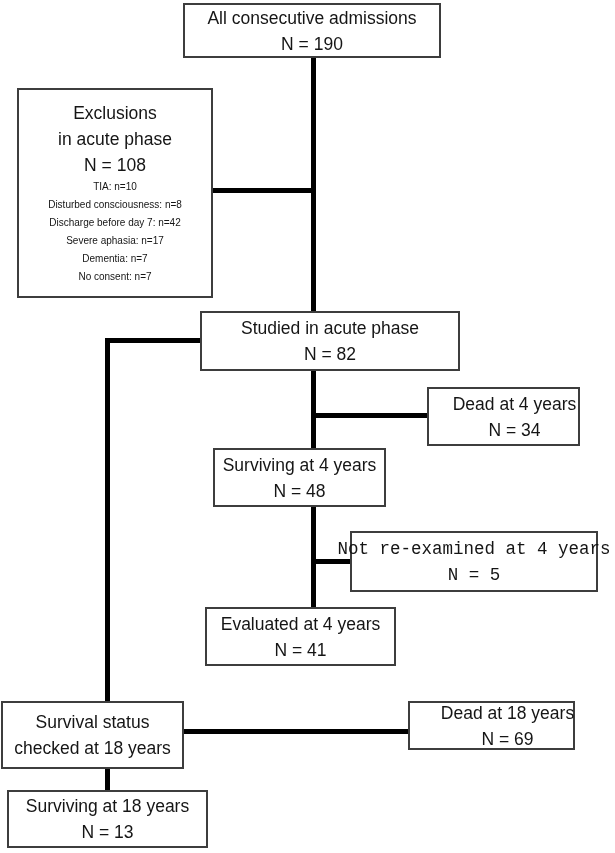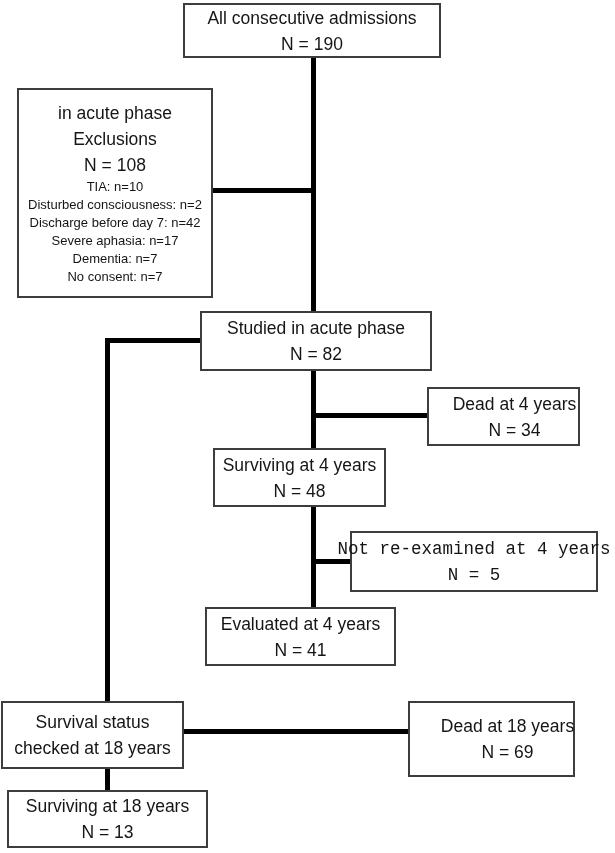--- a/index.html
+++ b/index.html
@@ -27,40 +27,40 @@
     justify-content: center;
     text-align: left;
     z-index: 2;
   }
   .node-line {
     font-size: 17.5px;
     line-height: 26px;
     white-space: nowrap;
   }
   .detail-line {
-    font-size: 13px;
+    font-size: 10px;
     line-height: 18px;
     white-space: nowrap;
   }
   .conn {
     position: absolute;
     background: #000000;
     z-index: 1;
   }
 
   
   #box-admissions  { left:183px; top:3px;   width:258px; height:55px; }
   #box-exclusions  { left:17px;  top:88px;  width:196px; height:210px; }
-  #box-studied     { left:200px; top:311px; width:232px; height:60px; }
+  #box-studied     { left:200px; top:311px; width:260px; height:60px; }
   #box-dead4       { left:427px; top:387px; width:153px; height:59px;padding-left:22px; }
   #box-surviving4  { left:213px; top:448px; width:173px; height:59px; }
   #box-notreexam   { left:350px; top:531px; width:248px; height:61px;font-family:Liberation Mono, monospace; }
   #box-evaluated4  { left:205px; top:607px; width:191px; height:59px; }
   #box-survstatus  { left:1px;   top:701px; width:183px; height:68px; }
-  #box-dead18      { left:408px; top:701px; width:167px; height:76px;padding-left:32px; }
+  #box-dead18      { left:408px; top:701px; width:167px; height:49px;padding-left:32px; }
   #box-surviving18 { left:7px;   top:790px; width:201px; height:58px; }
 
   
   #c-v-top        { left:311px; top:57px;  width:5px;   height:256px; }
   #c-h-exclusions { left:212px; top:188px; width:102px; height:5px; }
   #c-v-mid1       { left:311px; top:369px; width:5px;   height:81px; }
   #c-h-dead4      { left:313px; top:413px; width:114px; height:5px; }
   #c-v-mid2       { left:311px; top:505px; width:5px;   height:104px; }
   #c-h-notreexam  { left:313px; top:559px; width:37px;  height:5px; }
   #c-h-left       { left:105px; top:338px; width:97px;  height:5px; }
@@ -83,25 +83,25 @@
   <div class="conn" id="c-v-left"></div>
   <div class="conn" id="c-h-dead18"></div>
   <div class="conn" id="c-v-bottom"></div>
 
   <div class="node" id="box-admissions">
     <div class="node-line">All consecutive admissions</div>
     <div class="node-line">N = 190</div>
   </div>
 
   <div class="node" id="box-exclusions">
+    <div class="node-line">Exclusions</div>
     <div class="node-line">in acute phase</div>
-    <div class="node-line">Exclusions</div>
     <div class="node-line">N = 108</div>
     <div class="detail-line">TIA: n=10</div>
-    <div class="detail-line">Disturbed consciousness: n=2</div>
+    <div class="detail-line">Disturbed consciousness: n=8</div>
     <div class="detail-line">Discharge before day 7: n=42</div>
     <div class="detail-line">Severe aphasia: n=17</div>
     <div class="detail-line">Dementia: n=7</div>
     <div class="detail-line">No consent: n=7</div>
   </div>
 
   <div class="node" id="box-studied">
     <div class="node-line">Studied in acute phase</div>
     <div class="node-line">N = 82</div>
   </div>

